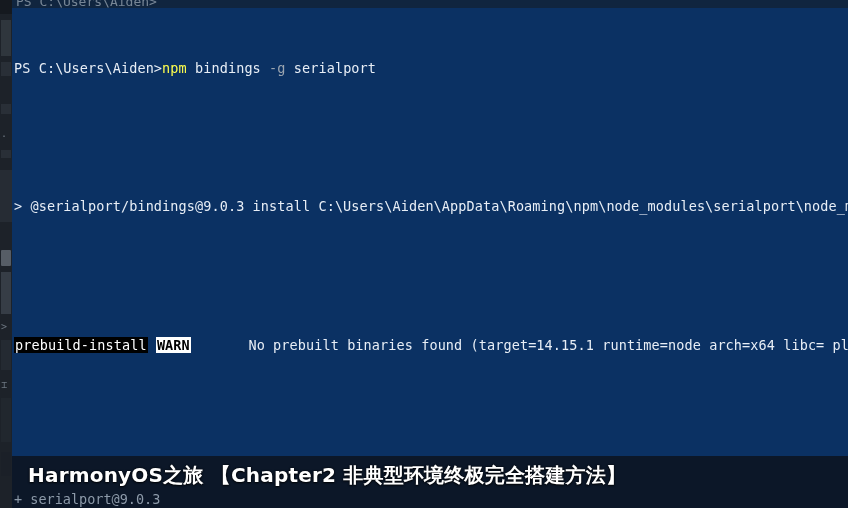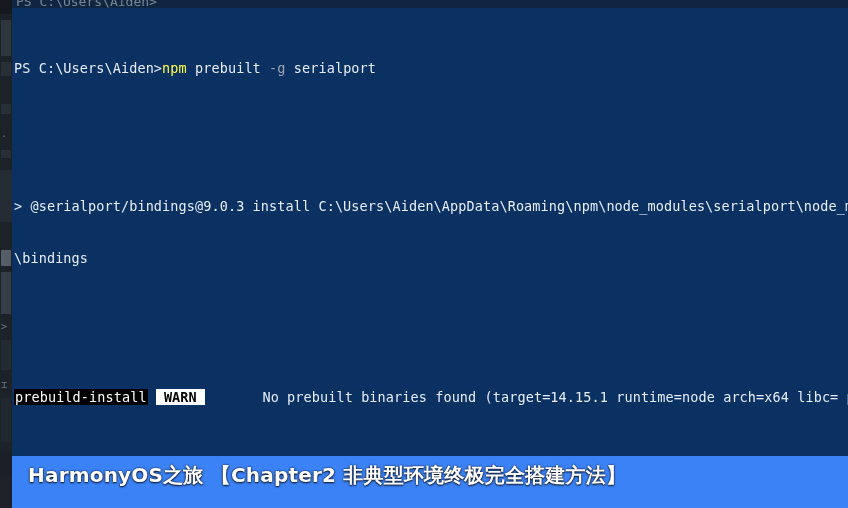--- a/index.html
+++ b/index.html
@@ -71,21 +71,21 @@
 
   .tag-dark {
     background: #000000;
     color: #ffffff;
     padding: 0 1px;
     text-align: right;
   }
   .tag-light {
     background: #ffffff;
     color: #000000;
-    padding: 0 8px;
+    padding: 0 1px;
     font-weight: bold;
   }
 
   
   .left-strip {
     position: absolute;
     left: 0; top: 0;
     width: 12px;
     height: 508px;
     background: #1d2229;
@@ -142,26 +142,25 @@
 <body>
 
 <div id="screen">
 
   <div class="top-strip">
     <span>PS C:\Users\Aiden&gt;</span>
   </div>
 
   <div class="console">
 
-    <div class="ln"><span>PS C:\Users\Aiden&gt;</span><span class="c-yellow">npm</span><span> prebuilt </span><span class="c-gray">-g</span><span> serialport</span></div>
+    <div class="ln"><span>PS C:\Users\Aiden&gt;</span><span class="c-yellow">npm</span><span> bindings </span><span class="c-gray">-g</span><span> serialport</span></div>
 
     <div class="ln blank"></div>
 
     <div class="ln">&gt; @serialport/bindings@9.0.3 install C:\Users\Aiden\AppData\Roaming\npm\node_modules\serialport\node_modules\@serialport</div>
-    <div class="ln">\bindings</div>
 
     <div class="ln blank"></div>
 
     <div class="ln"><span class="tag-dark">prebuild-install</span> <span class="tag-light">WARN</span>       <span>No prebuilt binaries found (target=14.15.1 runtime=node arch=x64 libc= platform=win32)</span></div>
 
     
 
     
     
     
@@ -185,20 +184,26 @@
 
     
 
     
     
     
     
 
   </div>
 
+  <div class="console-tail">
+    <div class="ln">+ serialport@9.0.3</div>
+    
+    
+    
+  </div>
 
   <div class="left-strip">
     <div class="seg" style="top:0px;height:14px;background:#15191f;"></div>
     <div class="minimap" style="top:20px;height:36px;background:#333941;"></div>
     <div class="minimap" style="top:62px;height:14px;background:#2b313a;"></div>
     <div class="minimap" style="top:104px;height:10px;background:#2b313a;"></div>
     <div class="glyph" style="top:132px;">·</div>
     <div class="minimap" style="top:150px;height:8px;background:#2b313a;"></div>
     <div class="seg" style="top:170px;height:52px;background:#262c34;"></div>
     <div class="thumb" style="top:250px;height:16px;"></div>

